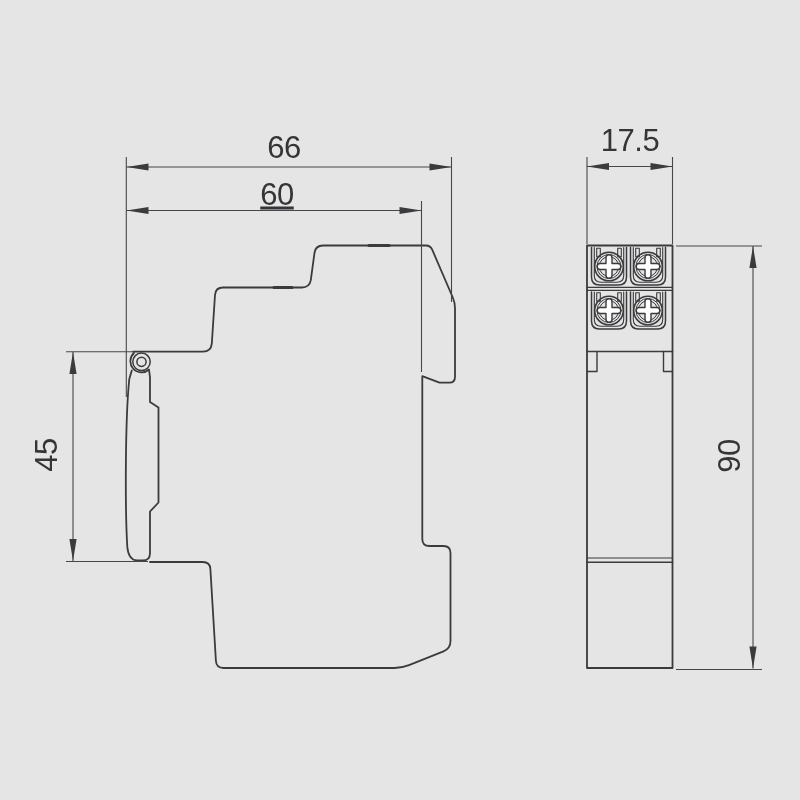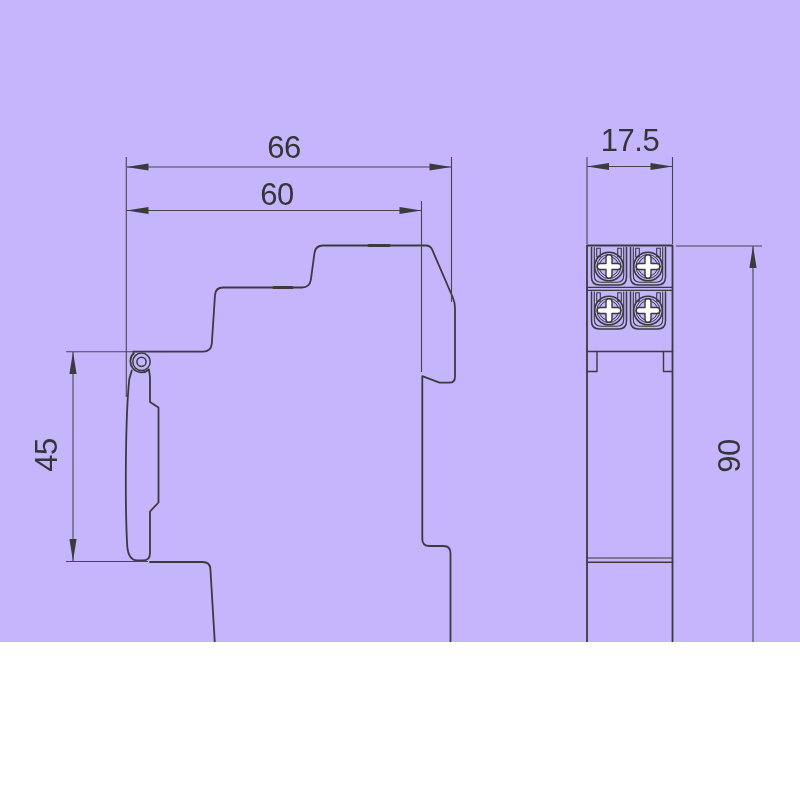--- a/index.html
+++ b/index.html
@@ -1,16 +1,16 @@
 <!DOCTYPE html>
 <html><head>
 <meta charset="utf-8">
 <style>
   html,body{margin:0;padding:0;background:#ffffff;}
-  #canvas{position:relative;width:800px;height:642px;background:#c4b5fd;overflow:hidden;
+  #canvas{position:relative;width:800px;height:800px;background:#e5e5e5;overflow:hidden;
           font-family:"Liberation Sans", sans-serif;}
   #drawing-svg{position:absolute;left:0;top:0;}
   .dim-label{position:absolute;font-size:31px;line-height:1;color:#353538;letter-spacing:-0.5px;
              transform:translate(-50%,-50%);white-space:nowrap;}
   .dim-label.rot{transform:translate(-50%,-50%) rotate(-90deg);}
 </style>
 </head>
 <body>
 
 <div id="canvas">
@@ -159,18 +159,18 @@
       <polygon points="73,352 69.4,374 76.6,374"></polygon>
       <polygon points="73,561 69.4,539 76.6,539"></polygon>
       <polygon points="587,166.5 609,162.9 609,170.1"></polygon>
       <polygon points="672.5,166.5 650.5,162.9 650.5,170.1"></polygon>
       <polygon points="753,246 749.4,268 756.6,268"></polygon>
       <polygon points="753,668.5 749.4,646.5 756.6,646.5"></polygon>
     </g>
   </svg>
 
   <div class="dim-label" style="left:284px;top:147px;">66</div>
-  <div class="dim-label" style="left:277px;top:194px;">60</div>
+  <div class="dim-label" style="left:277px;top:194px;text-decoration:underline;">60</div>
   <div class="dim-label rot" style="left:46px;top:455px;">45</div>
   <div class="dim-label" style="left:630px;top:140px;">17.5</div>
   <div class="dim-label rot" style="left:729px;top:456px;">90</div>
 
 </div>
 
 </body></html>

